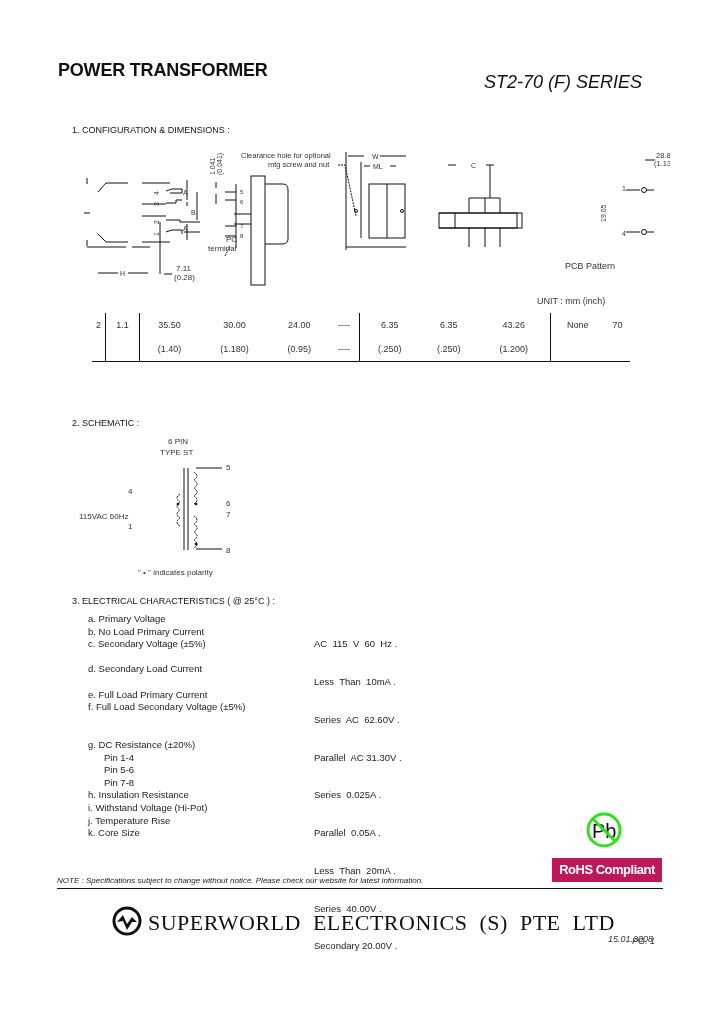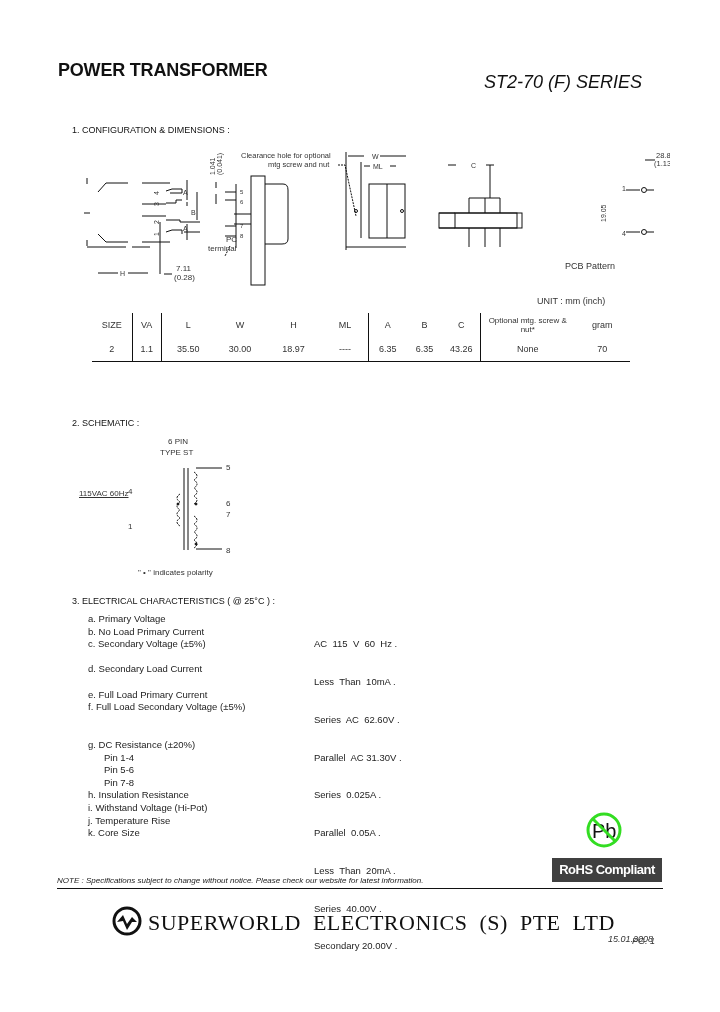--- a/index.html
+++ b/index.html
@@ -7,21 +7,21 @@
   .abs { position: absolute; }
   .title { left: 58px; top: 60px; font-size: 18px; font-weight: bold; letter-spacing: -0.2px; }
   .series { left: 484px; top: 72px; font-size: 18px; font-style: italic; }
   .sec { font-size: 9px; font-weight: normal; }
   .small { font-size: 8px; color: #333; }
   .tbl { position: absolute; left: 92px; top: 313px; width: 538px; border-collapse: collapse; font-size: 9px; color: #333; }
   .tbl td { text-align: center; height: 24px; padding: 0; }
   .tbl tr:last-child td { border-bottom: 1px solid #111; }
   .vb { border-left: 1px solid #111; }
   .elec { font-size: 9.5px; color: #222; line-height: 12.6px; }
-  .rohs-box { left: 552px; top: 858px; width: 110px; height: 24px; background: #404040; color: #ffffff; font-weight: bold; font-size: 13px; text-align: center; line-height: 24px; letter-spacing: -0.5px; }
+  .rohs-box { left: 552px; top: 858px; width: 110px; height: 24px; background: #be185d; color: #ffffff; font-weight: bold; font-size: 13px; text-align: center; line-height: 24px; letter-spacing: -0.5px; }
   .note { left: 57px; top: 876px; font-size: 8px; font-style: italic; color: #222; }
   .rule { left: 57px; top: 888px; width: 606px; height: 1px; background: #111; }
   .date { left: 608px; top: 896px; font-size: 9px; font-style: italic; color: #333; margin-top: 38px; }
   .company { left: 148px; top: 910px; font-family: "Liberation Serif", serif; font-size: 22px; letter-spacing: 0.5px; }
   .pg { left: 632px; top: 936px; font-size: 9px; font-style: italic; color: #333; }
   svg text { font-family: "Liberation Sans", sans-serif; }
 </style>
 </head>
 <body>
 
@@ -155,54 +155,54 @@
     <line x1="642" y1="52" x2="642" y2="92"></line>
     <text x="536" y="60" font-size="7" fill="#333" stroke="none" transform="rotate(-90 538 72) translate(-8 0)">19.05</text>
   </g>
 </svg>
 
 <div class="abs small" style="left:565px;top:261px;font-size:9px;">PCB Pattern</div>
 <div class="abs small" style="left:537px;top:296px;font-size:9px;">UNIT : mm (inch)</div>
 
 <table class="tbl">
   <tbody>
-      <tr>
-    <td style="width:40px">SIZE</td>
-    <td class="vb" style="width:28px">VA</td>
-    <td class="vb" style="width:54px">L</td>
-    <td style="width:50px">W</td>
-    <td style="width:58px">H</td>
-    <td style="width:46px">ML</td>
-    <td class="vb" style="width:38px">A</td>
-    <td style="width:36px">B</td>
-    <td style="width:38px">C</td>
-    <td class="vb" style="width:94px;font-size:8px;line-height:9px;">Optional mtg. screw &amp; nut*</td>
-    <td style="width:56px">gram</td>
-  </tr>
   <tr>
     <td>2</td>
     <td class="vb">1.1</td>
     <td class="vb">35.50</td>
     <td>30.00</td>
-    <td>18.97</td>
+    <td>24.00</td>
     <td>----</td>
     <td class="vb">6.35</td>
     <td>6.35</td>
     <td>43.26</td>
     <td class="vb">None</td>
     <td>70</td>
   </tr>
+  <tr>
+    <td></td>
+    <td class="vb"></td>
+    <td class="vb">(1.40)</td>
+    <td>(1.180)</td>
+    <td>(0.95)</td>
+    <td>----</td>
+    <td class="vb">(.250)</td>
+    <td>(.250)</td>
+    <td>(1.200)</td>
+    <td class="vb"></td>
+    <td></td>
+  </tr>
 </tbody>
   </table>
 
 <div class="abs sec" style="left:72px;top:418px;">2. SCHEMATIC :</div>
 <div class="abs small" style="left:168px;top:437px;">6 PIN</div>
 <div class="abs small" style="left:160px;top:448px;">TYPE ST</div>
 <div class="abs small" style="left:128px;top:487px;">4</div>
-<div class="abs small" style="left:79px;top:489px;text-decoration:underline;">115VAC 60Hz</div>
+<div class="abs small" style="left:79px;top:512px;">115VAC 60Hz</div>
 <div class="abs small" style="left:128px;top:522px;">1</div>
 <div class="abs small" style="left:226px;top:463px;">5</div>
 <div class="abs small" style="left:226px;top:499px;">6</div>
 <div class="abs small" style="left:226px;top:510px;">7</div>
 <div class="abs small" style="left:226px;top:546px;">8</div>
 <svg class="abs" style="left:160px;top:462px;" width="70" height="95" stroke="#111" fill="none" stroke-width="1">
   <line x1="24" y1="6" x2="24" y2="88"></line>
   <line x1="28" y1="6" x2="28" y2="88"></line>
 
   <path d="M20 32 q-6 4 0 8 q-6 4 0 8 q-6 4 0 8 q-6 4 0 8" stroke-dasharray="2,1"></path>

